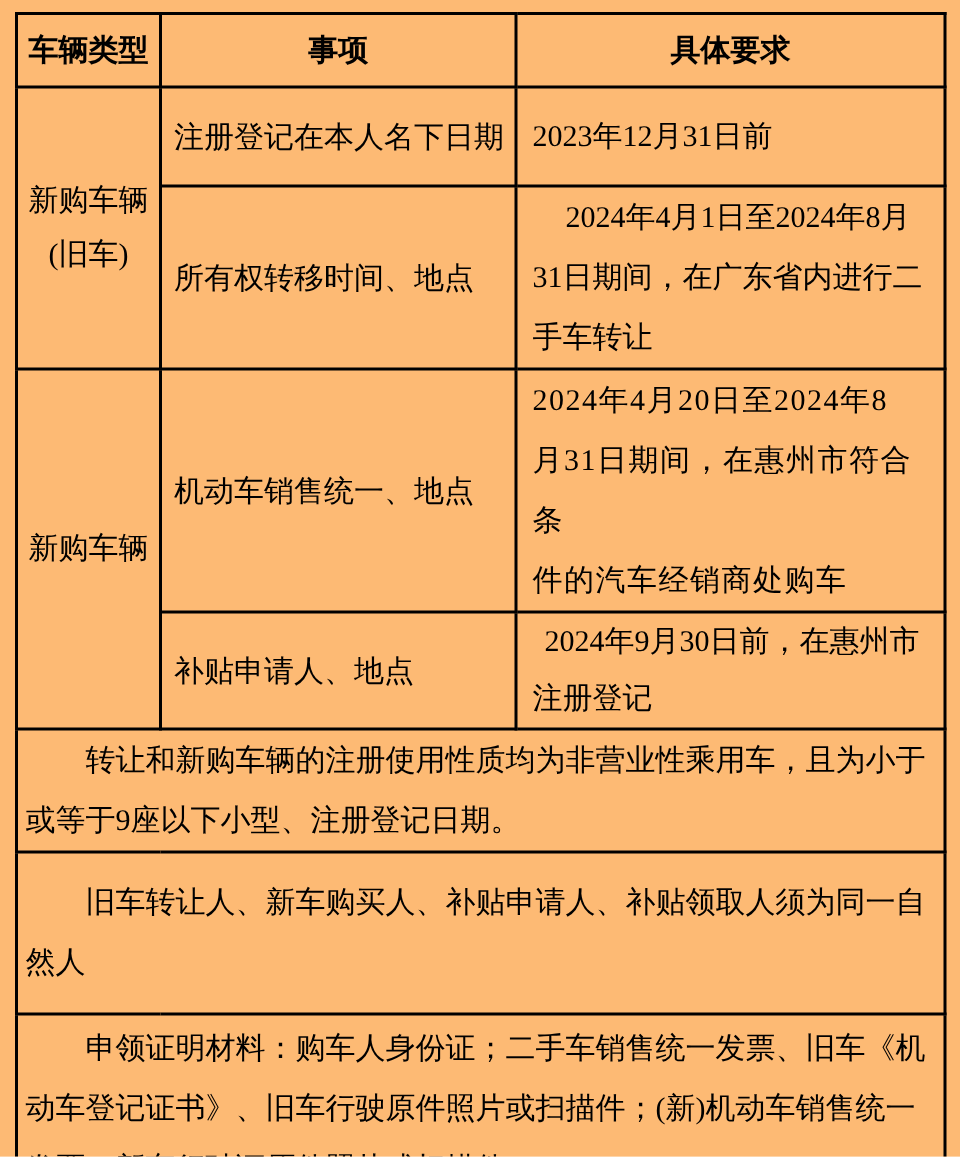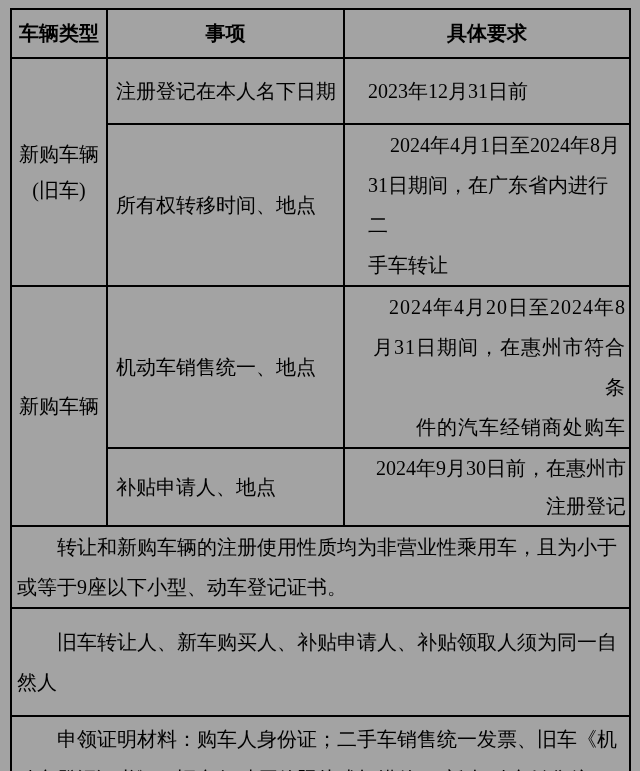--- a/index.html
+++ b/index.html
@@ -1,19 +1,19 @@
 <!DOCTYPE html>
 <html><head>
 <meta charset="utf-8">
 <style>
   html,body { margin:0; padding:0; }
   .page {
     position:relative;
     width:640px; height:771px;
-    background:#a3a3a3;
+    background:#fdba74;
     font-family:"Liberation Serif","DejaVu Serif",serif;
     color:#000000;
   }
   table.main {
     position:absolute; left:10px; top:8px;
     width:619px;
     border-collapse:collapse;
     table-layout:fixed;
   }
   td {
@@ -34,28 +34,28 @@
   }
   td.item-cell {
     text-align:left;
     padding-left:8px;
     padding-right:2px;
   }
   td.req-cell {
     text-align:left;
     white-space:pre-line;
     line-height:40px;
-    padding-left:23px;
+    padding-left:10px;
     padding-right:3px;
     border-radius:15px;
   }
   td.req-single { line-height:24px; }
   td.ind22 { text-indent:22px; }
-  td.ind8  { text-indent:8px;text-align:right; }
-  td.ls1   { letter-spacing:1px;text-align:right; }
+  td.ind8  { text-indent:8px; }
+  td.ls1   { letter-spacing:1px; }
   td.lh38  { line-height:38px; }
   td.note-cell {
     text-align:left;
     white-space:pre-line;
     line-height:40px;
     padding-left:5px;
     padding-right:5px;
     text-indent:40px;
   }
   tr.r-head  { height:49px; }
@@ -107,21 +107,21 @@
       </tr>
 
       <tr class="r-reg2">
         <td class="item-cell">补贴申请人、地点</td>
         <td class="req-cell lh38 ind8">2024年9月30日前，在惠州市
 注册登记</td>
       </tr>
 
       <tr class="r-note1">
         <td class="note-cell" colspan="3">转让和新购车辆的注册使用性质均为非营业性乘用车，且为小于
-或等于9座以下小型、动车登记证书。</td>
+或等于9座以下小型、注册登记日期。</td>
       </tr>
 
       <tr class="r-note2">
         <td class="note-cell" colspan="3">旧车转让人、新车购买人、补贴申请人、补贴领取人须为同一自
 然人</td>
       </tr>
 
       <tr class="r-note3">
         <td class="note-cell" colspan="3">申领证明材料：购车人身份证；二手车销售统一发票、旧车《机
 动车登记证书》、旧车行驶原件照片或扫描件；(新)机动车销售统一

